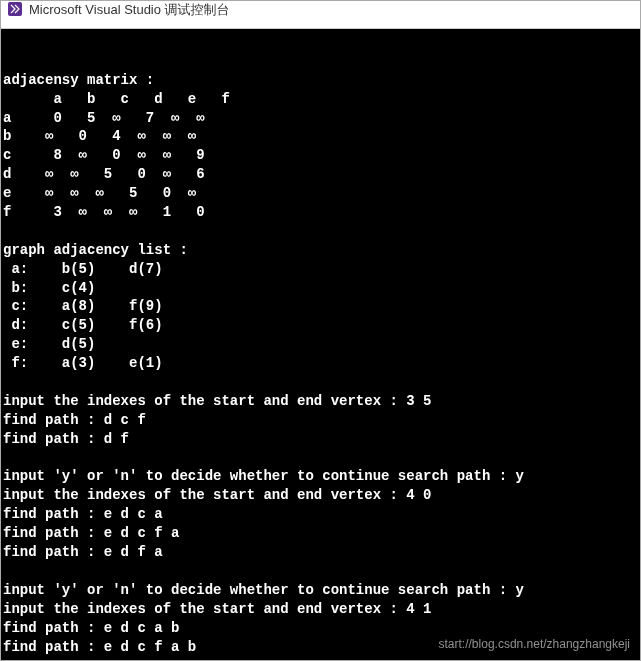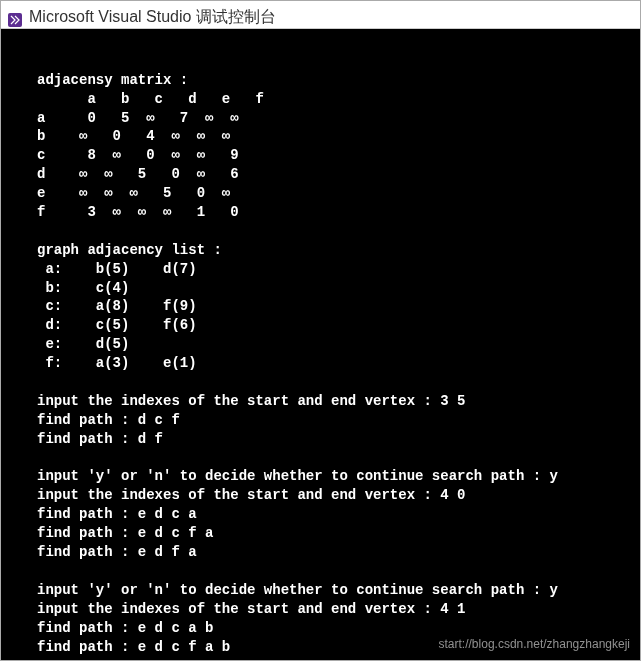--- a/index.html
+++ b/index.html
@@ -14,24 +14,24 @@
       width: 100%;
       height: 100%;
       border: 1px solid #aaa;
       background: #fff;
     }
     .titlebar {
       height: 28px;
       background: #fff;
       border-bottom: 1px solid #ccc;
       display: flex;
-      align-items: flex-end;
+      align-items: flex-start;
       padding: 0 6px;
       font-family: 'Microsoft YaHei', 'Segoe UI', sans-serif;
-      font-size: 16px;
+      font-size: 13px;
       color: #333;
     }
     .titlebar-icon {
       width: 16px;
       height: 16px;
       margin-right: 6px;
       display: inline-flex;
       align-items: center;
       justify-content: center;
     }
@@ -52,21 +52,21 @@
     .watermark {
       position: absolute;
       right: 10px;
       bottom: 8px;
       color: #aaa;
       font-family: 'Segoe UI', Arial, sans-serif;
       font-size: 12px;
       font-weight: normal;
       opacity: 0.85;
     }
-    .line { display: block; margin-left: 34px; }
+    .line { display: block; }
   </style>
 </head>
 <body>
 
 <div class="window">
   <div class="titlebar">
     <span class="titlebar-icon">
       <svg width="16" height="16" viewBox="0 0 16 16">
         <rect x="1" y="1" width="14" height="14" fill="#5c2d91" rx="2"></rect>
         <path d="M4 4 L8 8 L4 12 M8 4 L12 8 L8 12" stroke="#fff" stroke-width="1.2" fill="none"></path>

